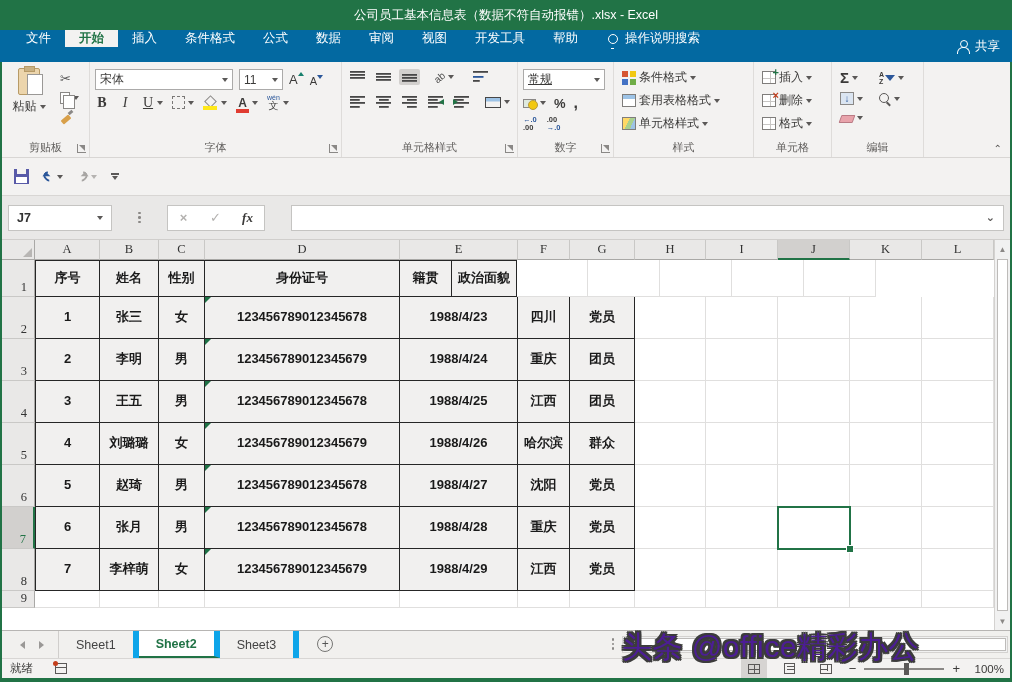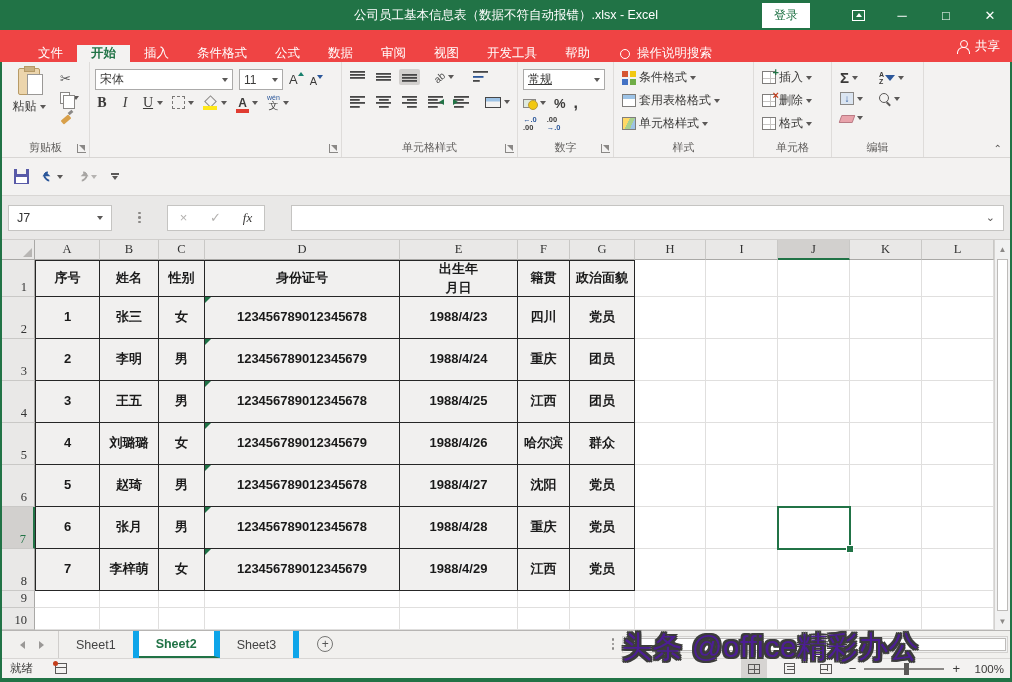--- a/index.html
+++ b/index.html
@@ -9,21 +9,21 @@
   
   .titlebar { height:30px; position:relative; display:flex; align-items:center; color:#fff; }
   .title { position:absolute; left:0; right:0; text-align:center; font-size:12.5px; color:#fff; }
   .tb-right { position:absolute; right:0; top:0; height:30px; display:flex; align-items:center; }
   .signin { background:#fff; color:#217346; font-size:12px; padding:4px 12px; border:none; margin-right:26px; cursor:pointer; }
   .winbtn { width:44px; height:30px; display:flex; align-items:center; justify-content:center; color:#fff; font-size:13px; }
   .ribbon-display-icon { width:13px; height:11px; border:1px solid #fff; position:relative; }
   .ribbon-display-icon:after { content:""; position:absolute; left:3px; top:2px; border-left:3px solid transparent; border-right:3px solid transparent; border-bottom:4px solid #fff; }
 
   
-  .tabrow { height:32px; background:#ef4444; display:flex; align-items:flex-end; color:#fff; font-size:12.5px; padding-left:24px; position:relative; }
+  .tabrow { height:32px; background:#0369a1; display:flex; align-items:flex-start; color:#fff; font-size:12.5px; padding-left:12px; position:relative; }
   .rtab { padding:0 14px; display:flex; align-items:center; cursor:pointer; }
   .rtab.active { background:#f3f2f1; color:#217346; font-weight:bold; }
   .tellme { display:flex; align-items:center; gap:7px; margin-left:16px; }
   .bulb-icon { width:10px; height:10px; border:1.5px solid #fff; border-radius:50%; position:relative; }
   .bulb-icon:after { content:""; position:absolute; left:2px; top:10px; width:3px; height:3px; border-bottom:1.5px solid #fff; }
   .share-area { position:absolute; right:12px; top:0; height:32px; display:flex; align-items:center; gap:6px; }
   .person-icon { width:12px; height:12px; position:relative; }
   .person-icon:before { content:""; position:absolute; left:3px; top:0; width:6px; height:6px; border:1.2px solid #fff; border-radius:50%; }
   .person-icon:after { content:""; position:absolute; left:0; top:7px; width:11px; height:6px; border:1.2px solid #fff; border-bottom:none; border-radius:6px 6px 0 0; }
 
@@ -123,21 +123,21 @@
   .icon-save:after { content:""; position:absolute; left:2px; bottom:1px; width:11px; height:6px; background:#fff; }
   .undo-wrap { display:flex; align-items:center; gap:3px; }
   .icon-undo { width:11px; height:9px; border:2px solid #2b579a; border-radius:50%; border-top-color:transparent; border-right-color:transparent; transform:rotate(45deg); position:relative; }
   .icon-undo:after { content:""; position:absolute; left:-5px; top:-3px; border:4px solid transparent; border-bottom-color:#2b579a; transform:rotate(-45deg); }
   .icon-redo { width:11px; height:9px; border:2px solid #a8a6a4; border-radius:50%; border-top-color:transparent; border-left-color:transparent; transform:rotate(-45deg); position:relative; }
   .icon-redo:after { content:""; position:absolute; right:-5px; top:-3px; border:4px solid transparent; border-bottom-color:#a8a6a4; transform:rotate(45deg); }
   .icon-qatmore { display:flex; flex-direction:column; align-items:center; gap:1px; }
   .icon-qatmore i { display:block; width:8px; height:1.5px; background:#5a5857; }
 
   
-  .fbar { height:44px; margin:0 2px; background:#e9e8e7; display:flex; align-items:center; padding:0 6px; gap:26px; border-bottom:1px solid #d0cecc; }
+  .fbar { height:44px; margin:0 2px; background:#e9e8e7; display:flex; align-items:center; padding:0 6px; gap:26px; border-bottom:1px solid #d0cecc;font-weight:bold; }
   .namebox { width:104px; height:26px; background:#fff; border:1px solid #c5c4c2; display:flex; align-items:center; justify-content:space-between; padding:0 8px; font-size:12.5px; color:#333; }
   .vdots { color:#8a8886; font-size:11px; letter-spacing:0; line-height:4px; display:flex; flex-direction:column; gap:2px; }
   .vdots i { width:2.5px; height:2.5px; background:#8a8886; border-radius:50%; display:block; }
   .fxbtns { height:26px; background:#fff; border:1px solid #c5c4c2; display:flex; align-items:center; gap:0; }
   .fxbtns > div { width:32px; text-align:center; font-size:13px; color:#b3b1af; }
   .fx-label { font-family:"Liberation Serif","DejaVu Serif",serif; font-style:italic; color:#3b3a39 !important; }
   .finput { flex:1; height:26px; background:#fff; border:1px solid #c5c4c2; display:flex; align-items:center; justify-content:flex-end; padding:0 8px; }
   .fchev { color:#5a5857; font-size:11px; }
 
   
@@ -196,29 +196,20 @@
   .watermark { position:absolute; left:622px; top:627px; font-size:30px; font-weight:normal; color:#4c1d95; white-space:nowrap; z-index:60; letter-spacing:0.5px;
     text-shadow:-2px -2px 0 #3c3c3c, 2px -2px 0 #3c3c3c, -2px 2px 0 #3c3c3c, 2px 2px 0 #3c3c3c, 0 -2px 0 #3c3c3c, 0 2px 0 #3c3c3c, -2px 0 0 #3c3c3c, 2px 0 0 #3c3c3c; }
 </style>
 </head>
 <body>
 
 <div class="window">
 
   <div class="titlebar">
     <div class="title">公司员工基本信息表（数据不符自动报错）.xlsx - Excel</div>
-    <div class="tb-right">
-      <button class="signin">登录</button>
-      <div class="winbtn">
-          <span class="ribbon-display-icon"></span>
-        </div>
-      <div class="winbtn">─</div>
-      <div class="winbtn">□</div>
-      <div class="winbtn">✕</div>
-    </div>
   </div>
 
   <div class="tabrow">
     <div id="ribbon-tabs" style="display:flex;">
         <div class="rtab">文件</div>
         <div class="rtab active">开始</div>
         <div class="rtab">插入</div>
         <div class="rtab">条件格式</div>
         <div class="rtab">公式</div>
         <div class="rtab">数据</div>
@@ -300,20 +291,21 @@
             </span>
           <span style="display:flex;align-items:center;gap:3px;">
               <span class="icon-pinyin">
                 <span class="py-top">wén</span>
                 <span class="py-bot">文</span>
               </span>
               <span class="dd"></span>
             </span>
         </div>
       </div>
+      <div class="glabel">字体</div>
       <div class="launcher"></div>
     </div>
 
     <div class="rgroup" style="width:176px;">
       <div class="fg">
         <div class="fg-row" style="gap:5px;">
           <div class="rbtn">
               <span class="vbars vt"></span>
             </div>
           <div class="rbtn">
@@ -517,22 +509,20 @@
           <div class="chdr selhdr" style="width: 72px;">J</div>
           <div class="chdr" style="width: 72px;">K</div>
           <div class="chdr" style="width: 72px;">L</div>
         </div>
         <div class="grow" style="height: 37px;">
           <div class="rowhdr">1</div>
           <div class="tcell t-top t-left" style="width: 65px;">序号</div>
           <div class="tcell t-top" style="width: 59px;">姓名</div>
           <div class="tcell t-top" style="width: 46px;">性别</div>
           <div class="tcell t-top" style="width: 195px;">身份证号</div>
-          <div class="tcell t-top" style="width: 118px;">出生年
-月日</div>
           <div class="tcell t-top" style="width: 52px;">籍贯</div>
           <div class="tcell t-top" style="width: 65px;">政治面貌</div>
           <div class="cell" style="width: 71px;"></div>
           <div class="cell" style="width: 72px;"></div>
           <div class="cell" style="width: 72px;"></div>
           <div class="cell" style="width: 72px;"></div>
           <div class="cell" style="width: 72px;"></div>
         </div>
         <div class="grow" style="height: 42px;">
           <div class="rowhdr">2</div>
@@ -647,35 +637,20 @@
           <div class="cell" style="width: 195px;"></div>
           <div class="cell" style="width: 118px;"></div>
           <div class="cell" style="width: 52px;"></div>
           <div class="cell" style="width: 65px;"></div>
           <div class="cell" style="width: 71px;"></div>
           <div class="cell" style="width: 72px;"></div>
           <div class="cell" style="width: 72px;"></div>
           <div class="cell" style="width: 72px;"></div>
           <div class="cell" style="width: 72px;"></div>
         </div>
-        <div class="grow" style="height: 22px;">
-          <div class="rowhdr">10</div>
-          <div class="cell" style="width: 65px;"></div>
-          <div class="cell" style="width: 59px;"></div>
-          <div class="cell" style="width: 46px;"></div>
-          <div class="cell" style="width: 195px;"></div>
-          <div class="cell" style="width: 118px;"></div>
-          <div class="cell" style="width: 52px;"></div>
-          <div class="cell" style="width: 65px;"></div>
-          <div class="cell" style="width: 71px;"></div>
-          <div class="cell" style="width: 72px;"></div>
-          <div class="cell" style="width: 72px;"></div>
-          <div class="cell" style="width: 72px;"></div>
-          <div class="cell" style="width: 72px;"></div>
-        </div>
       </div>
     <div class="selcell"></div>
     <div class="vscroll">
       <div class="sbtn">▲</div>
       <div class="vthumb"></div>
       <div class="sbtn">▼</div>
     </div>
   </div>
 
   <div class="sheetrow">

